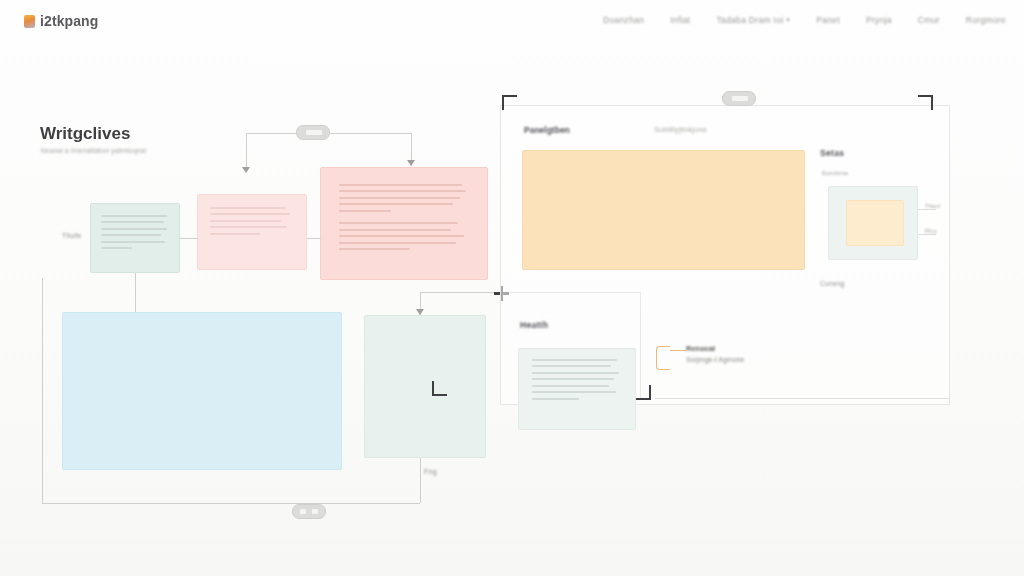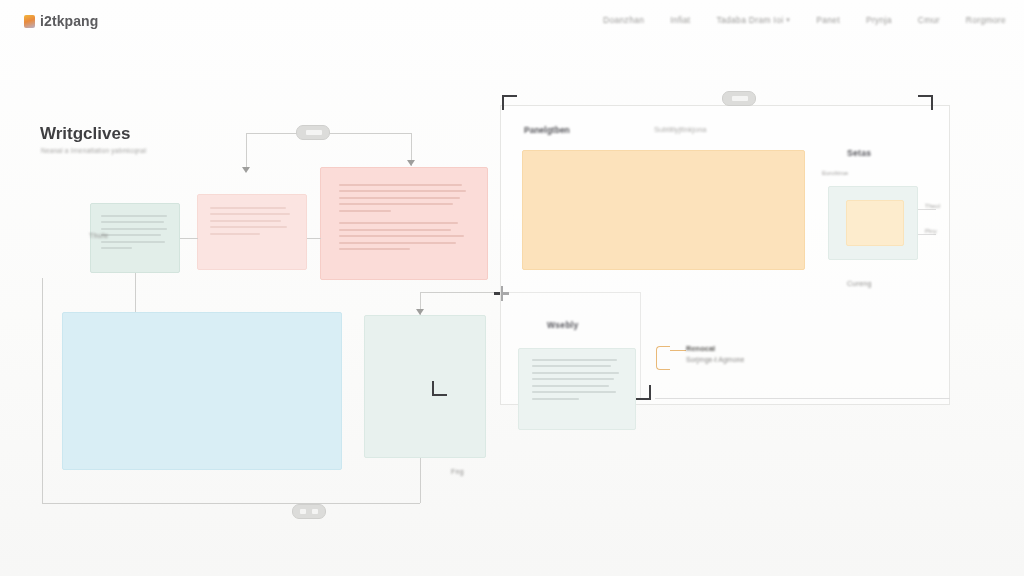--- a/index.html
+++ b/index.html
@@ -86,21 +86,21 @@
   .edge.light { background: #dedede; }
 
   .arrow {
     position: absolute; width: 0; height: 0;
     border-left: 4px solid transparent; border-right: 4px solid transparent;
     border-top: 6px solid #9e9e9c;
   }
 
   .node-label {
     position: absolute; font-size: 7px; color: #8e8d8b;
-    letter-spacing: .3px; filter: blur(1px); white-space: nowrap; margin-left: 27px;
+    letter-spacing: .3px; filter: blur(1px); white-space: nowrap;
   }
   .node-label.dark { color: #54545a; font-weight: 700; filter: blur(0.8px); font-size: 8.5px; }
 
   
   .handle {
     position: absolute; width: 34px; height: 15px; border-radius: 7px;
     background: #dcdcda; border: 1px solid #cfcfcd; filter: blur(0.6px);
   }
   .handle .dot {
     position: absolute; top: 4px; width: 6px; height: 5px; border-radius: 1px;
@@ -278,21 +278,21 @@
 
   <div class="edge h light" style="left:918px; top:209px; width:18px;"></div>
   <div class="edge h light" style="left:918px; top:234px; width:18px;"></div>
   <div class="tiny" style="left:925px; top:203px;">Theol</div>
   <div class="tiny" style="left:925px; top:228px;">Piny</div>
 
   <div class="node-label" style="left:820px; top:280px;">Cureng</div>
 
   <div class="edge h light" style="left:655px; top:398px; width:295px;"></div>
 
-  <div class="node-label dark" style="left:520px; top:320px;">Wsebly</div>
+  <div class="node-label dark" style="left:520px; top:320px;">Heatth</div>
 
   <div class="card pale" style="left:518px; top:348px; width:118px; height:82px;">
     <div class="lines" style="top:12%">
       <div class="ln" style="width:94%"></div>
         <div class="ln" style="width:88%"></div>
       <div class="ln" style="width:96%"></div>
         <div class="ln" style="width:91%"></div>
       <div class="ln" style="width:85%"></div>
         <div class="ln" style="width:93%"></div>
       <div class="ln" style="width:52%"></div>

